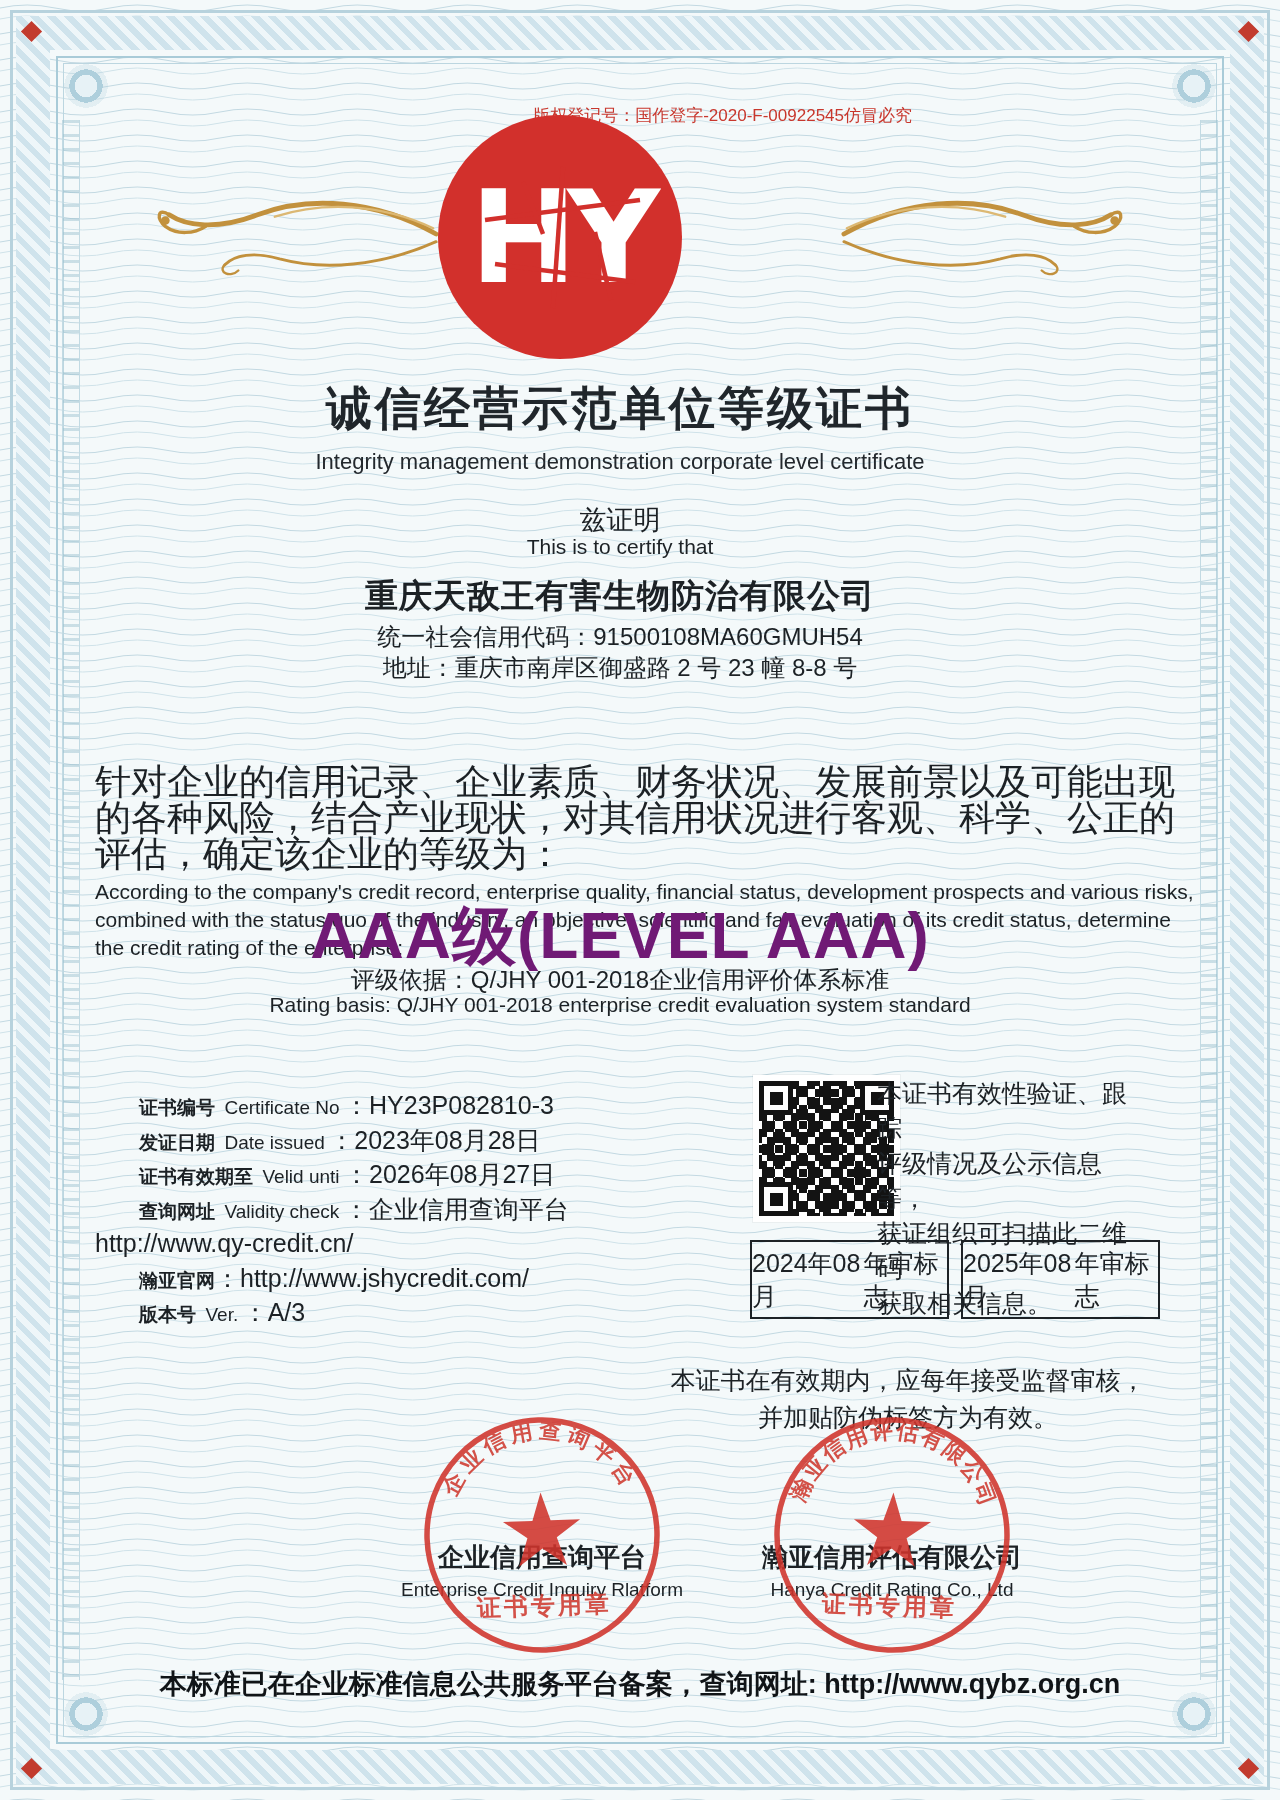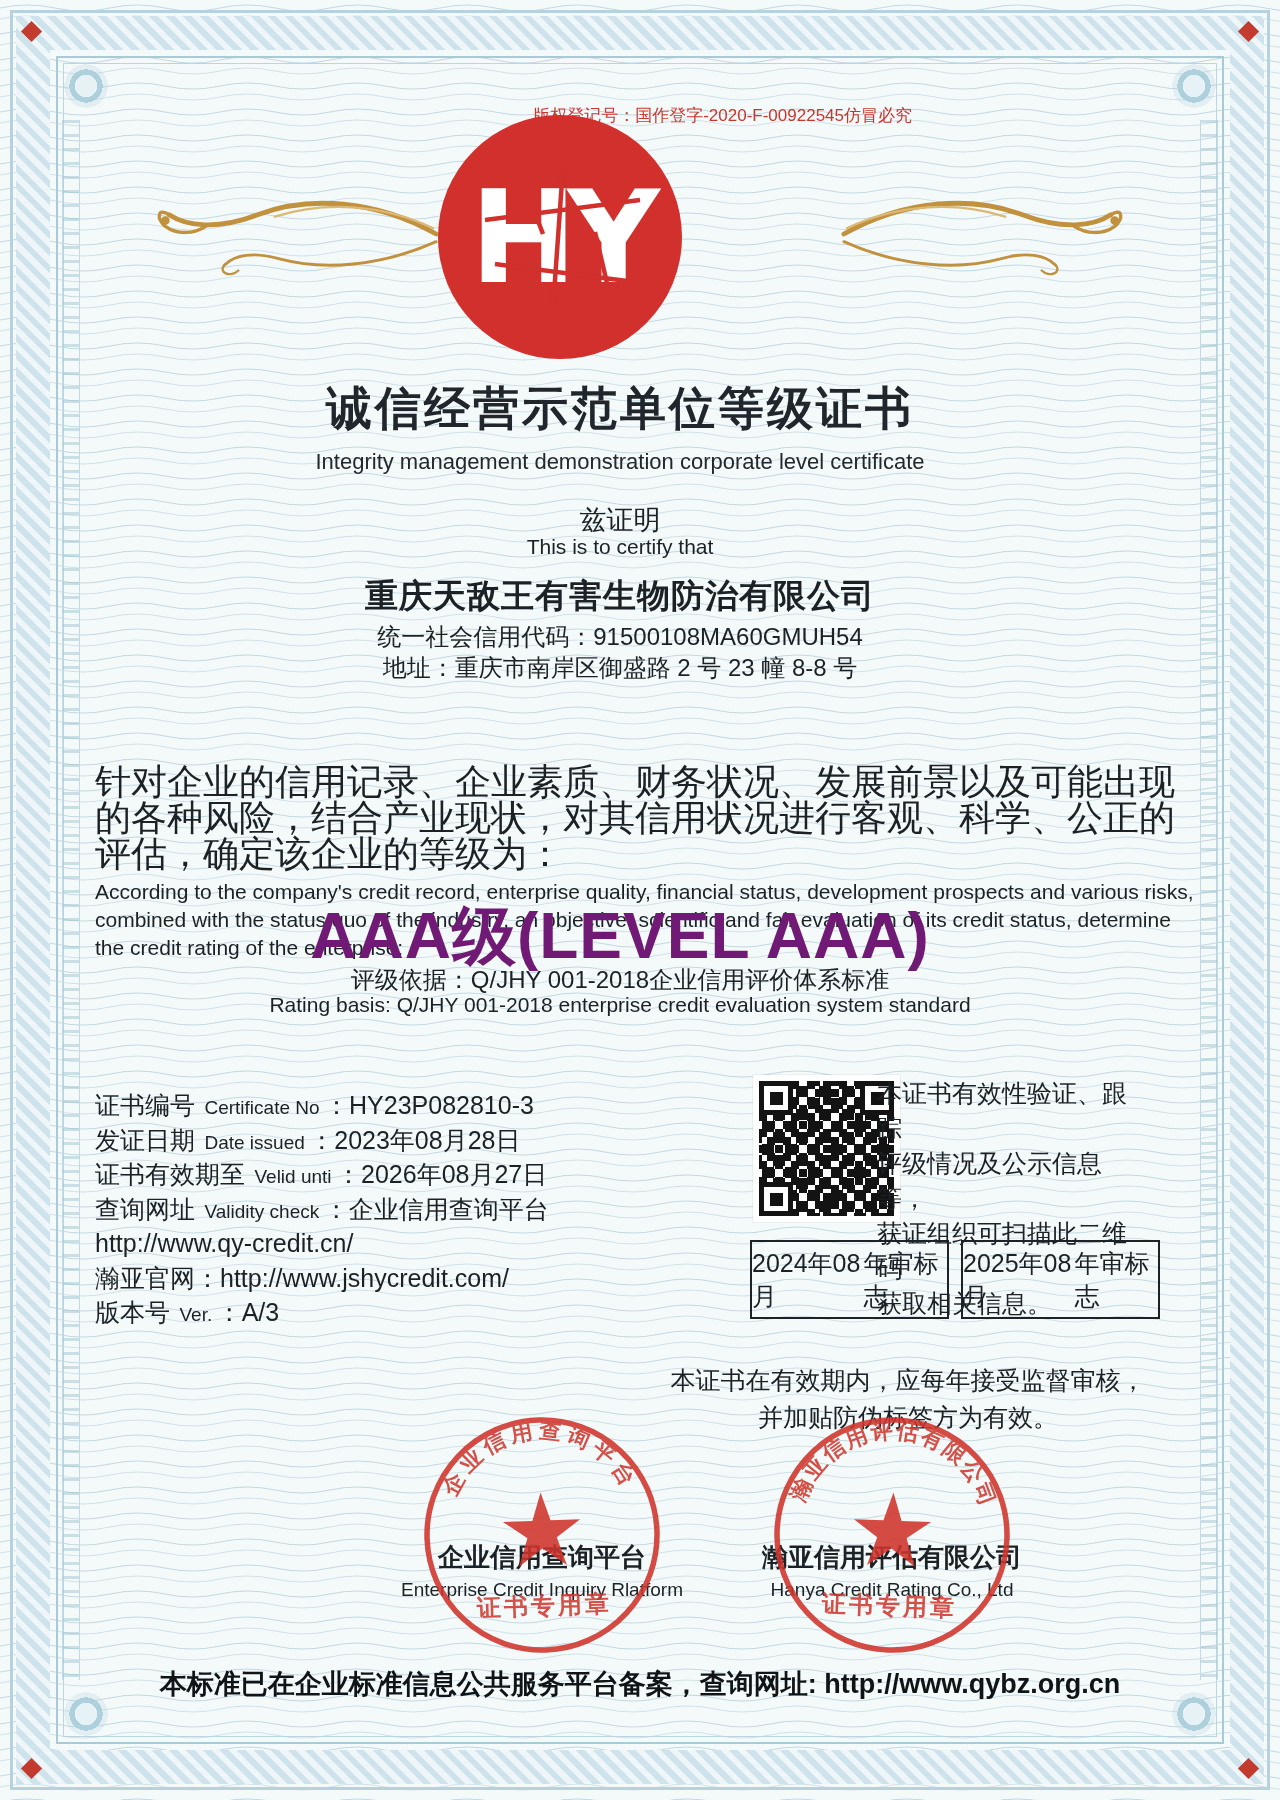--- a/index.html
+++ b/index.html
@@ -34,21 +34,21 @@
   .code-line{top:621px;font-size:24px;}
   .addr-line{top:652px;font-size:24px;}
   .body-block{top:736px;left:95px;width:1100px;}
   .body-zh{font-size:36px;line-height:36px;text-align:left;margin-top:28px;}
   .body-en{font-size:21px;line-height:28px;margin-top:6px;text-align:left;}
   .level{top:893px;font-size:64px;font-weight:800;color:#701a75;letter-spacing:1px;}
   .rating-zh{top:964px;font-size:24px;}
   .rating-en{top:993px;font-size:21px;}
   .details{top:1090px;left:95px;width:580px;}
   .detail-row{line-height:31.5px;white-space:nowrap;}
-  .d-zh{font-size:25px;font-weight:400;}
+  .d-zh{font-size:19px;font-weight:700;margin-left:44px;}
   .d-en{font-size:19px;font-weight:400;margin-left:5px;}
   .d-val{font-size:25px;font-weight:500;}
   .qr{top:1075px;left:753px;width:135px;height:135px;background:#fff;padding:6px;box-shadow:0 0 0 1px rgba(0,0,0,.04);}
   .qr-modules{position:relative;width:135px;height:135px;
     background:
       conic-gradient(from 90deg,#131313 25%,transparent 0 50%,#131313 0 75%,transparent 0) 0 0/16px 16px,
       conic-gradient(#131313 25%,transparent 0 50%,#131313 0 75%,transparent 0) 3px 5px/23px 23px;}
   .finder{position:absolute;width:34px;height:34px;border:5px solid #131313;background:#fff;display:flex;align-items:center;justify-content:center;box-sizing:border-box;}
   .finder span{width:13px;height:13px;background:#131313;display:block;}
   .f-tl{left:0;top:0;} .f-tr{right:0;top:0;} .f-bl{left:0;bottom:0;}

